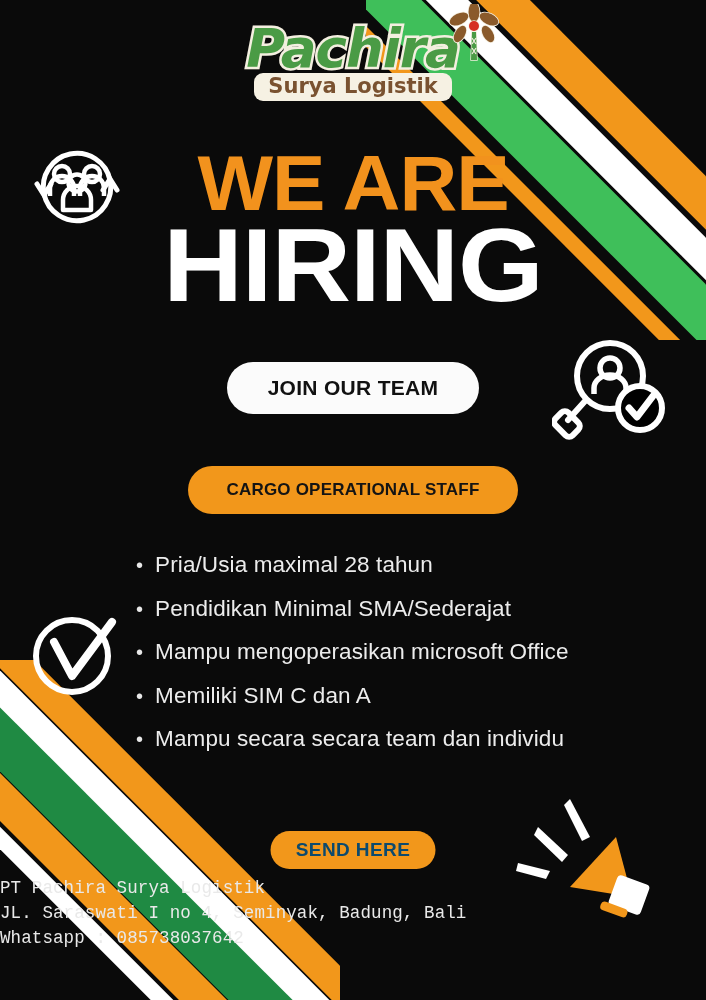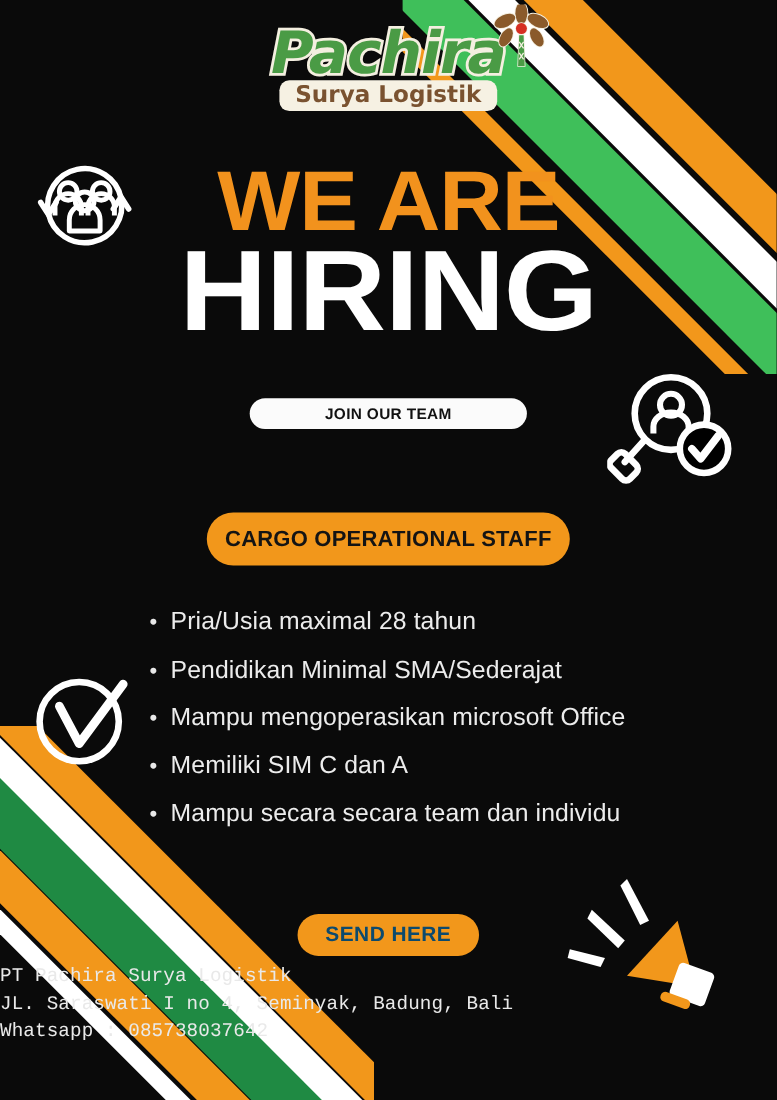--- a/index.html
+++ b/index.html
@@ -47,24 +47,24 @@
             font-size:77px; color:#F2921D; transform:scaleX(1.04); }
   .hiring { position:absolute; top:218px; left:0; right:0;
             font-size:104px; color:#ffffff; transform:scaleX(1.06); }
 
   
   .pill {
     position:absolute; left:50%; transform:translateX(-50%);
     display:flex; align-items:center; justify-content:center;
     font-weight:bold; white-space:nowrap; border-radius:999px;
   }
-  .pill-join  { top:362px; width:252px; height:28px; background:#fbfbfb;
-                color:#111; font-size:14px; letter-spacing:0.3px; }
+  .pill-join  { top:362px; width:252px; height:52px; background:#fbfbfb;
+                color:#111; font-size:21px; letter-spacing:0.3px; }
   .pill-role  { top:466px; width:330px; height:48px; background:#F2971B;
-                color:#141414; font-size:20px; letter-spacing:0.2px; }
+                color:#141414; font-size:17px; letter-spacing:0.2px; }
   .pill-send  { top:831px; width:165px; height:38px; background:#F2971B;
                 color:#0c4a6e; font-size:19px; letter-spacing:0.4px; }
 
   
   .reqs { position:absolute; top:552px; left:136px; width:520px; }
   .req {
     display:flex; align-items:baseline; gap:12px;
     color:#ececec; font-size:22.5px; line-height:1.18;
     margin-bottom:17px; font-weight:400; letter-spacing:0.1px;
   }

